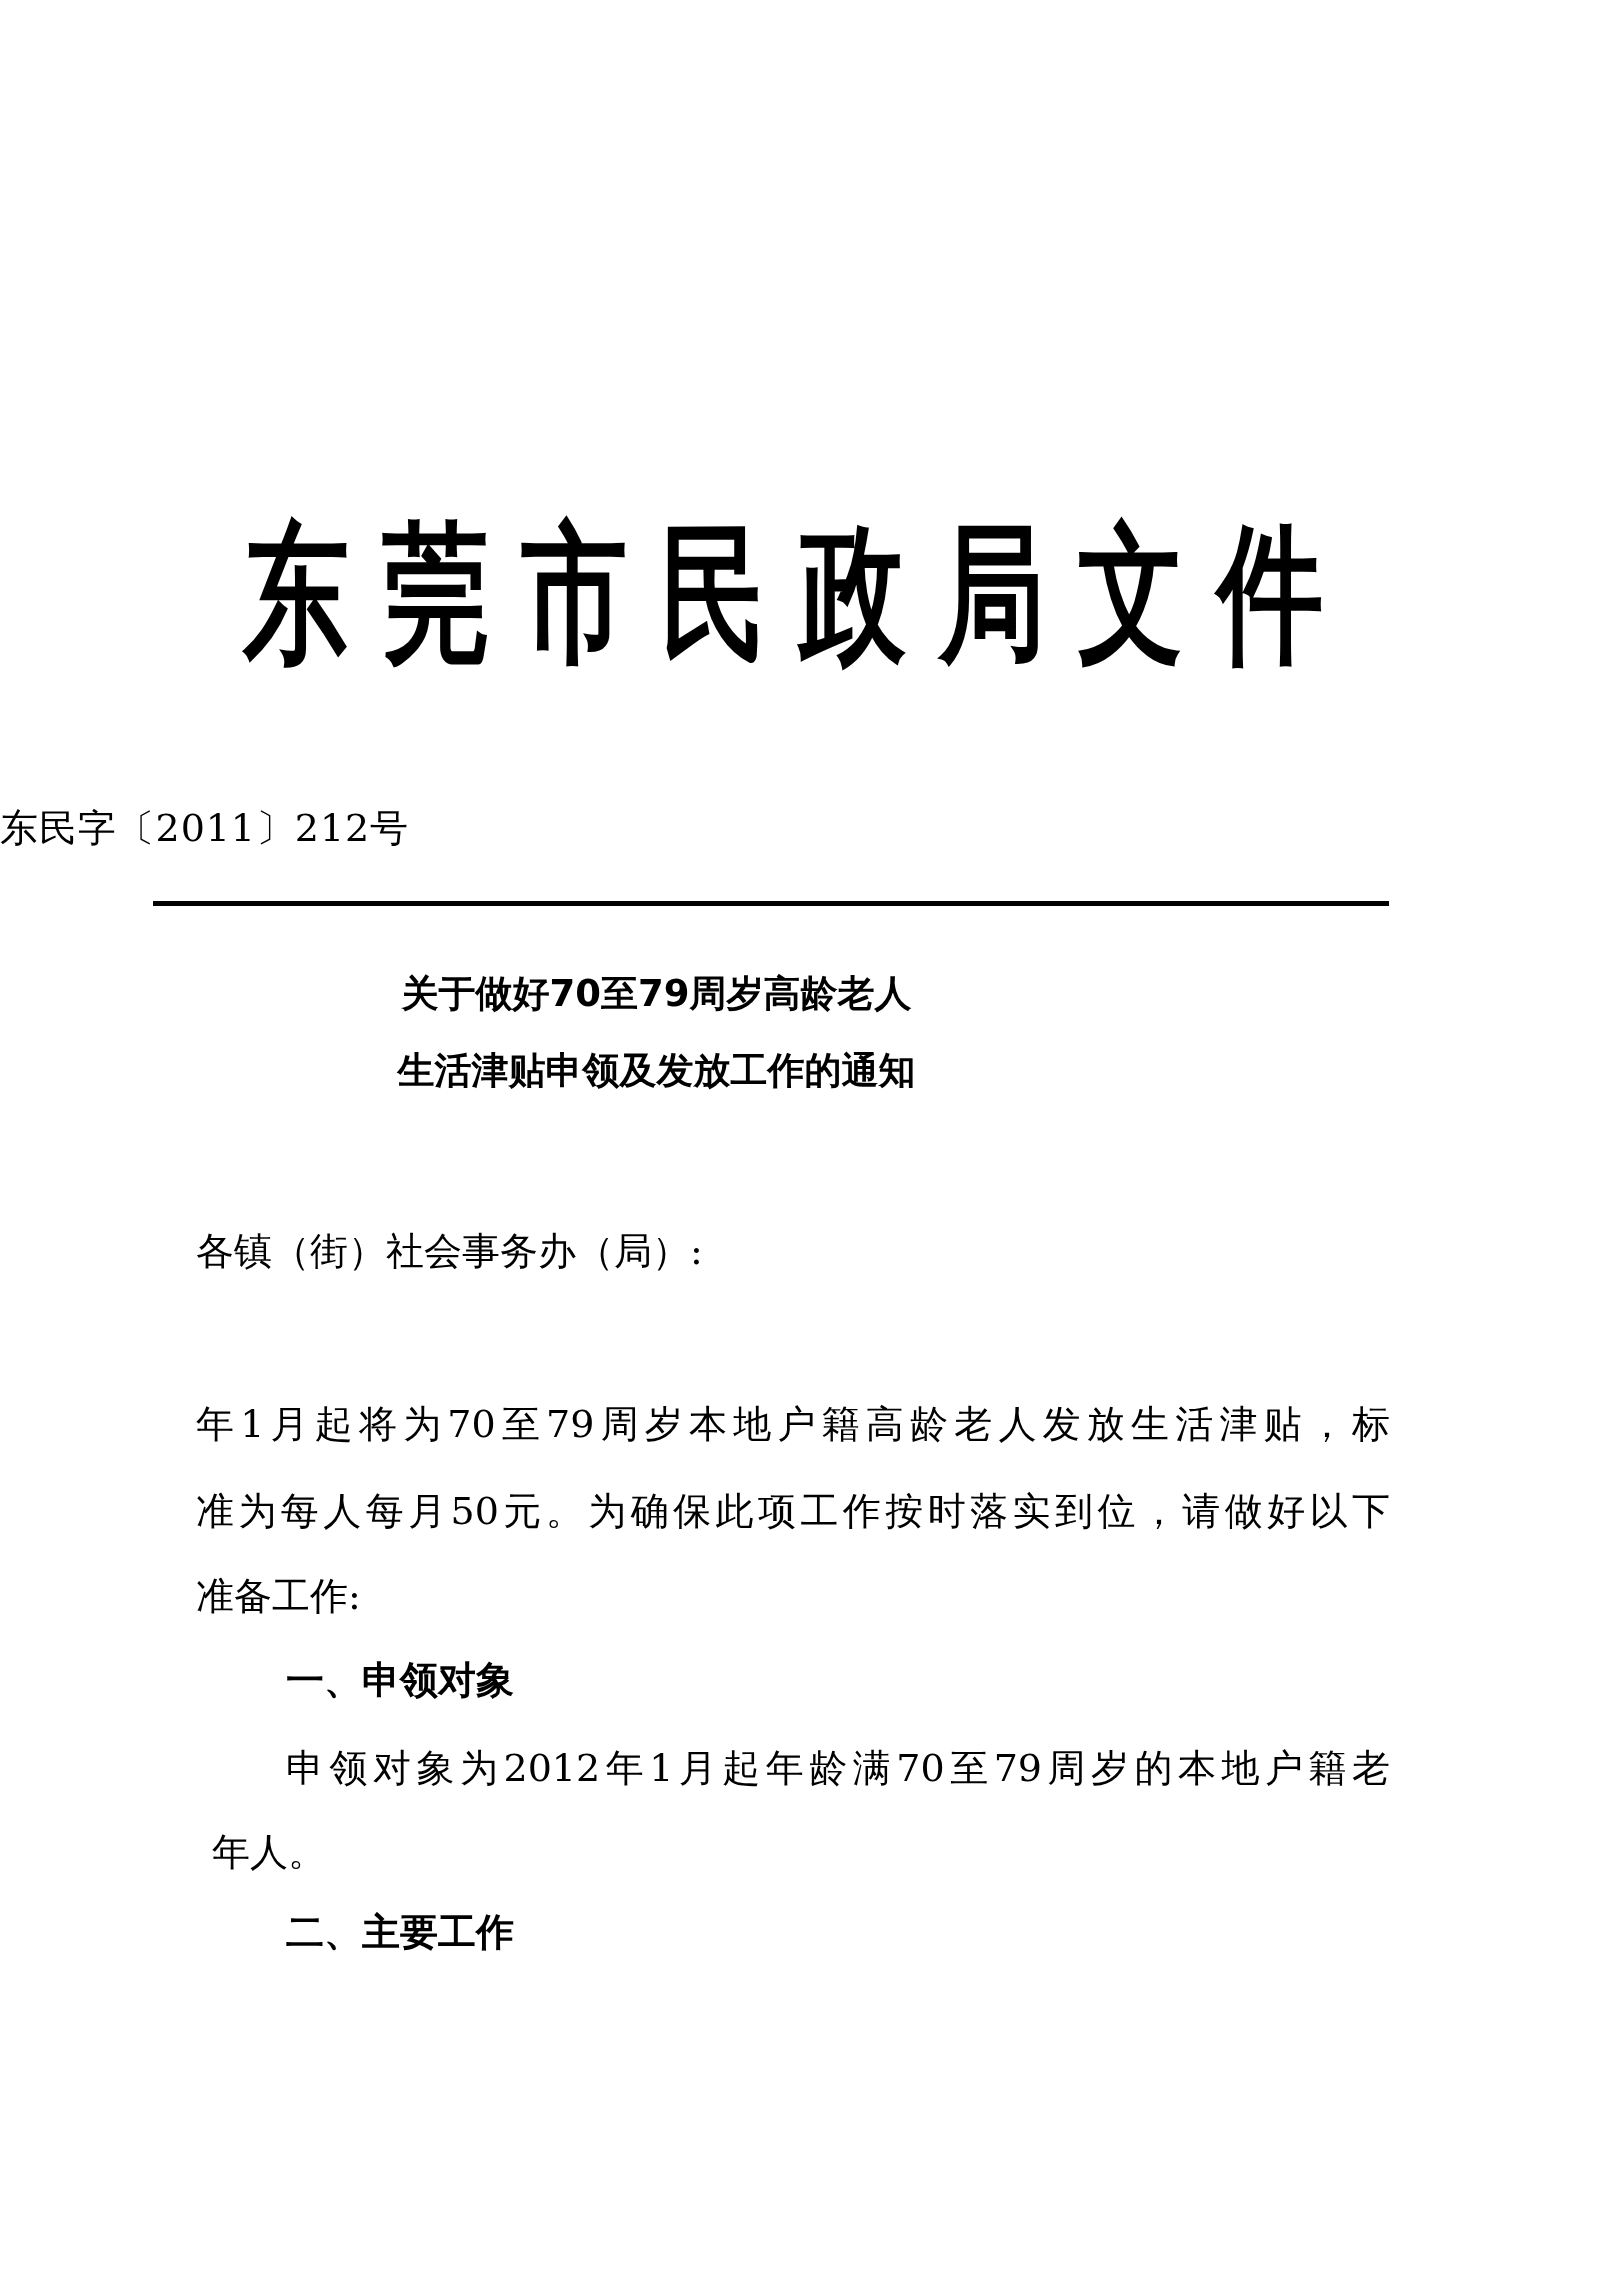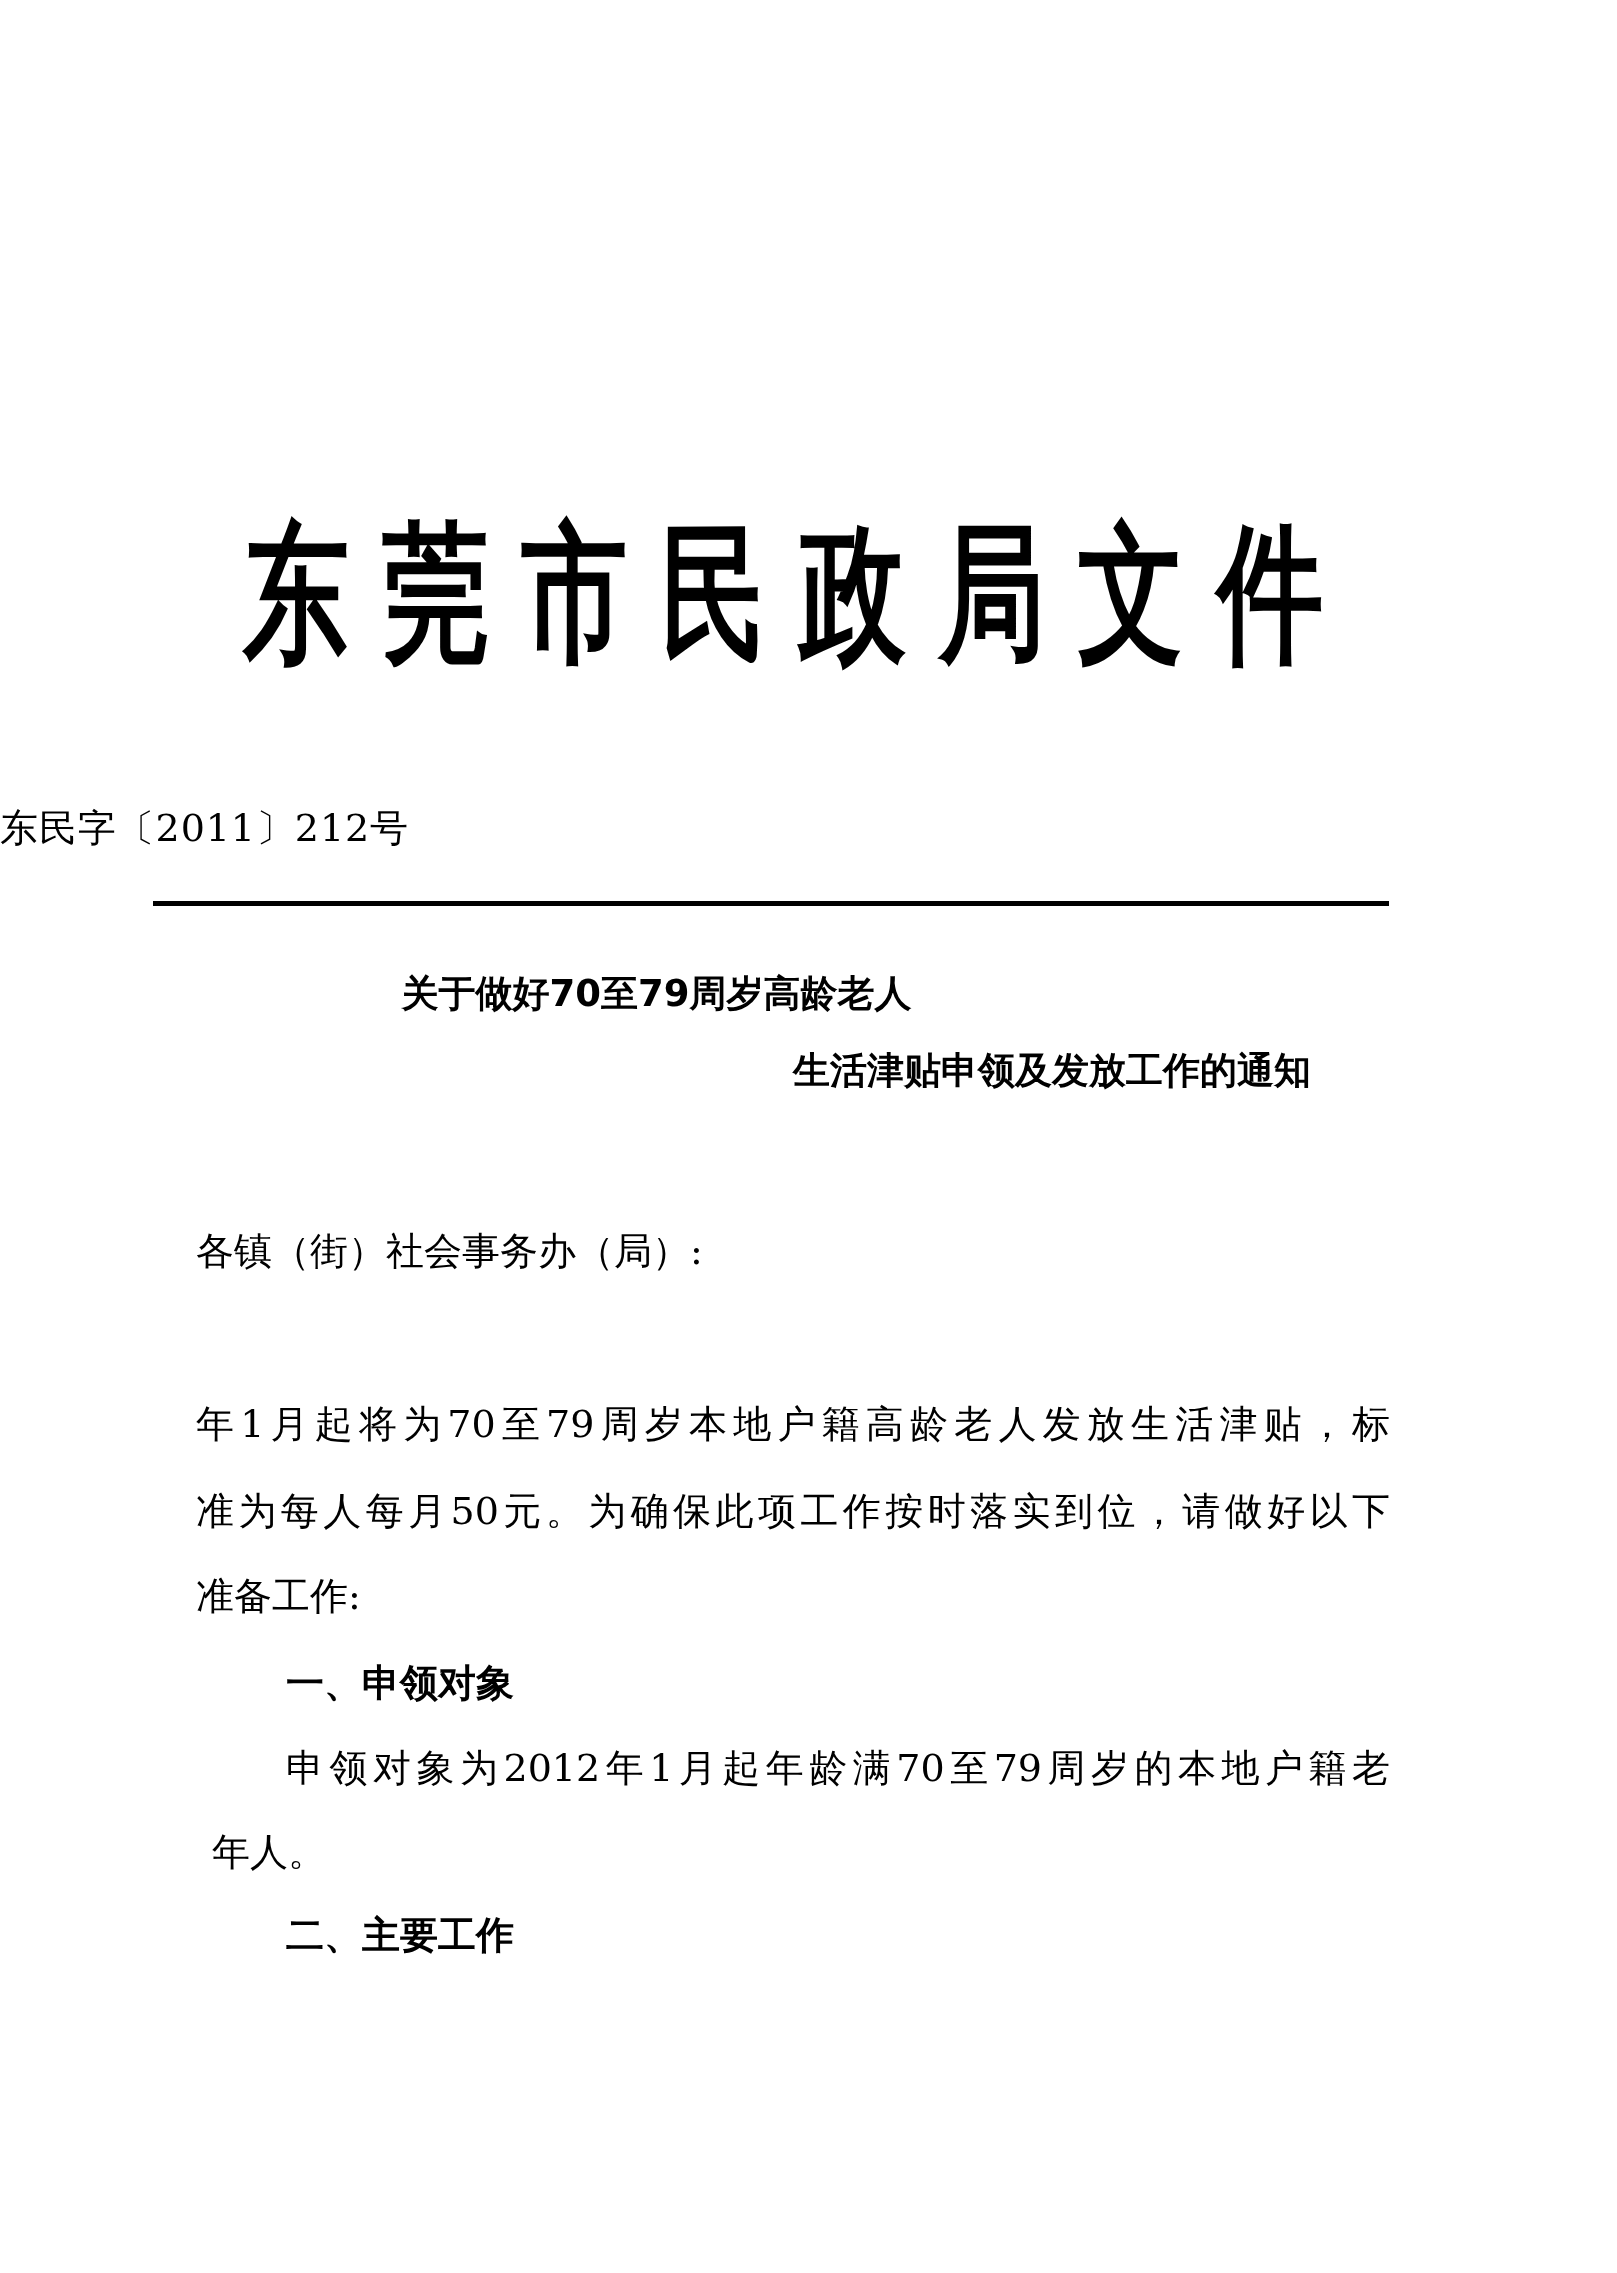--- a/index.html
+++ b/index.html
@@ -9,24 +9,24 @@
   .header-title { position: absolute; left: 243px; top: 509px; width: 1080px; height: 171px;
                   display: flex; justify-content: space-between; align-items: center; }
   .header-title span { display: inline-block; font-family: "DejaVu Sans", sans-serif; font-weight: bold;
                   font-size: 106px; line-height: 1; transform: scaleY(1.42); transform-origin: center; }
   .doc-number { position: absolute; left: 0; width: 1617px; top: 803px; text-align: left;
                 font-size: 38px; line-height: 50px; letter-spacing: 0.9px; }
   .rule { position: absolute; left: 153px; top: 901px; width: 1236px; height: 4.5px; background: #000; }
   .subtitle { position: absolute; left: 2px; width: 1309px; text-align: center;
               font-family: "DejaVu Sans", sans-serif; font-weight: bold; font-size: 37px; line-height: 58px; }
   .subtitle.l1 { top: 965px; }
-  .subtitle.l2 { top: 1042px; text-align: right; }
+  .subtitle.l2 { top: 1042px; }
   .body-line { position: absolute; font-size: 38px; line-height: 50px; white-space: nowrap; }
   .justify { text-align: justify; text-align-last: justify; }
-  .heading { position: absolute; font-family: Liberation Serif, serif; font-weight: bold;
+  .heading { position: absolute; font-family: Liberation Mono, monospace; font-weight: bold;
              font-size: 38px; line-height: 50px; white-space: nowrap; }
 </style>
 </head>
 <body>
 
 <div class="page">
 
   <div class="header-title">
     <span>东</span>
     <span>莞</span>

